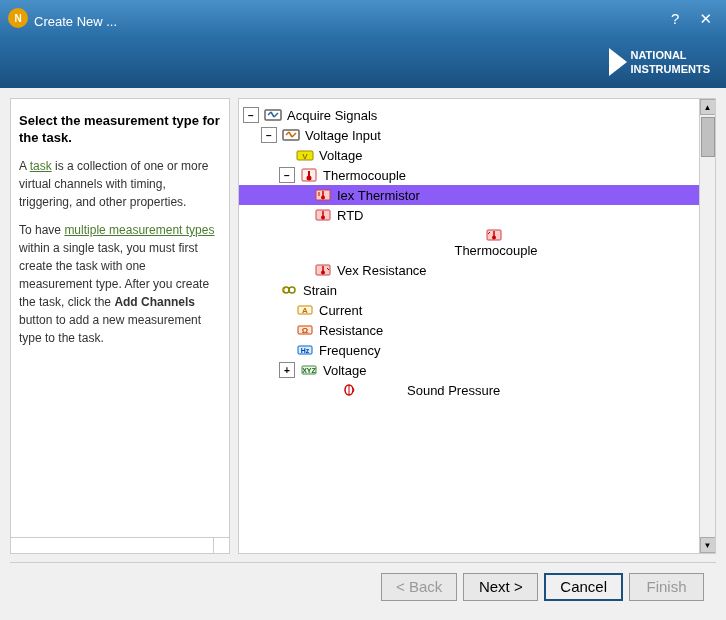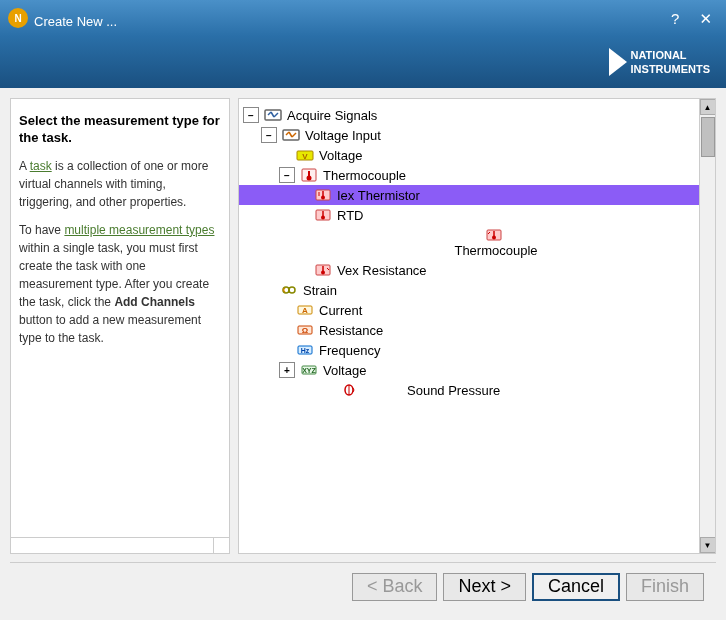--- a/index.html
+++ b/index.html
@@ -229,21 +229,21 @@
       justify-content: flex-end;
       padding: 0 12px;
       gap: 6px;
       margin-top: 8px;
       flex-shrink: 0;
     }
     .btn {
       min-width: 75px;
       height: 28px;
       padding: 0 14px;
-      font-size: 18px;
+      font-size: 15px;
       background: #e8e8e8;
       border: 1px solid #999;
       cursor: pointer;
       color: #000;
       font-family: 'Segoe UI', Arial, sans-serif;
     }
     .btn:disabled {
       color: #999;
       cursor: default;
       background: #e8e8e8;

